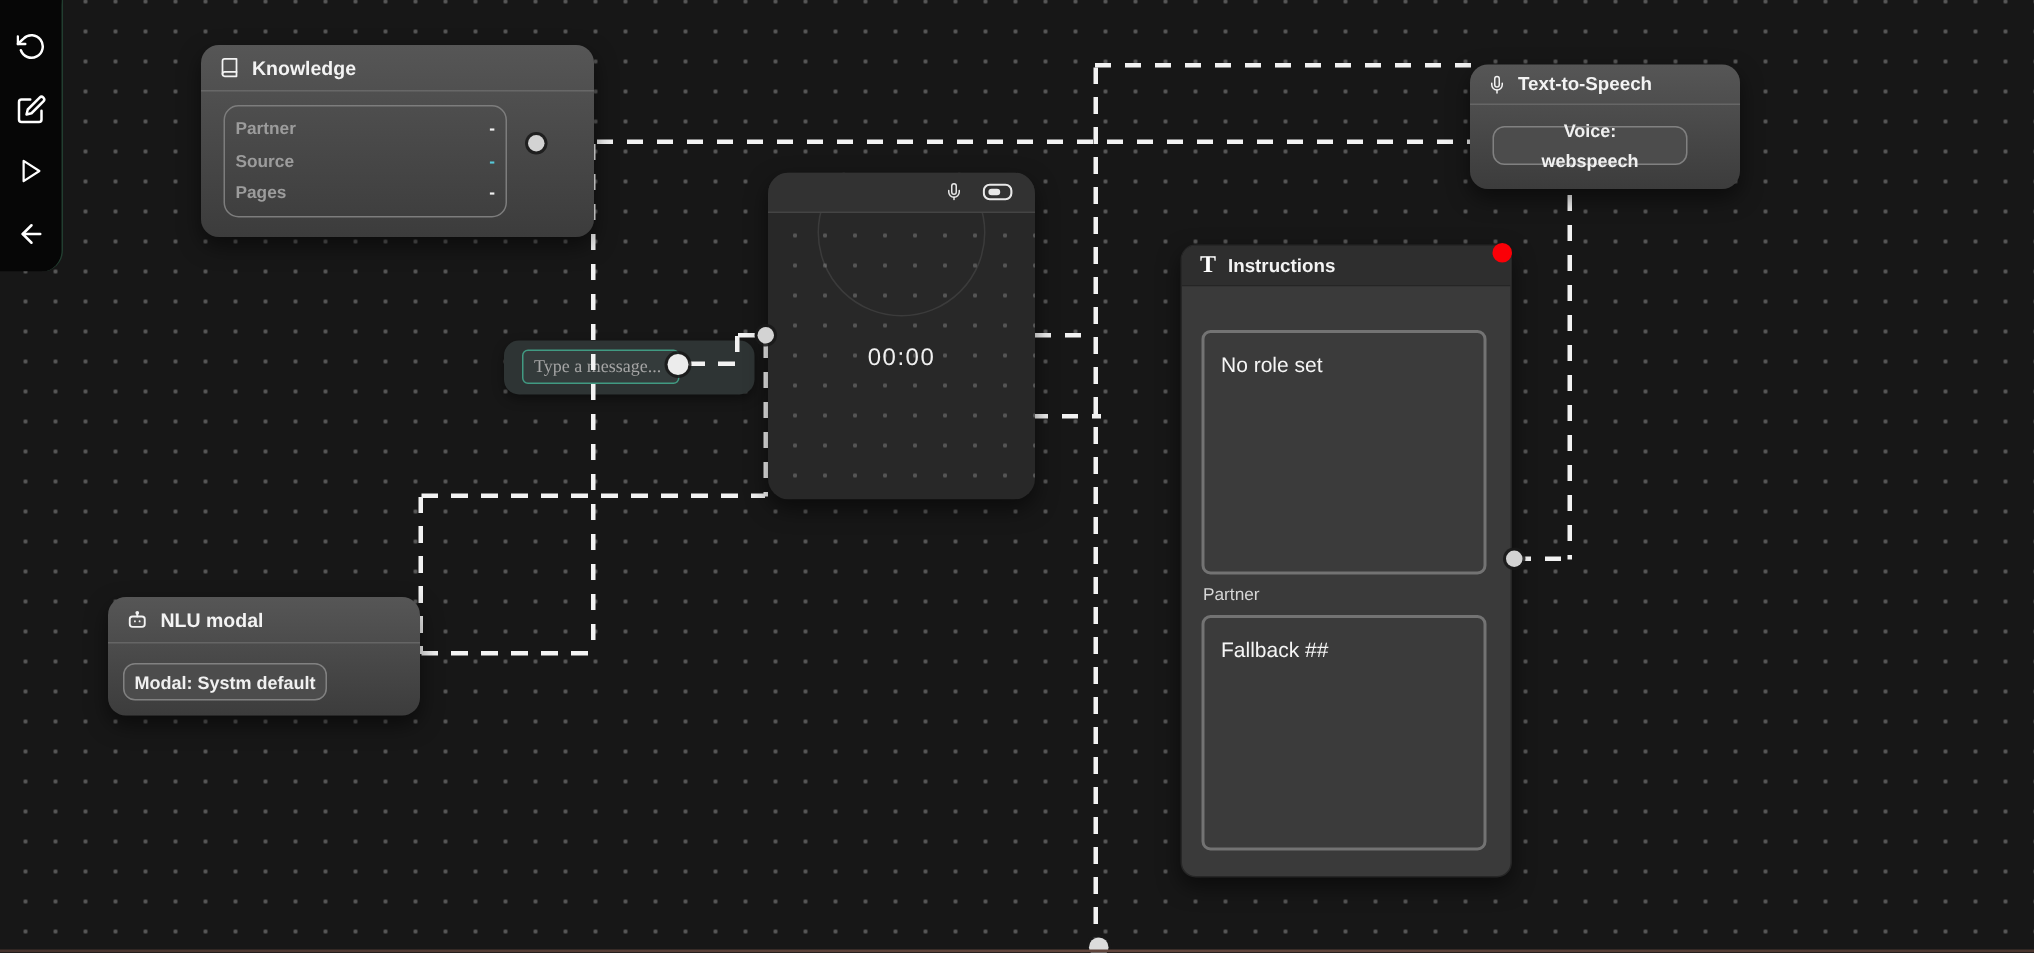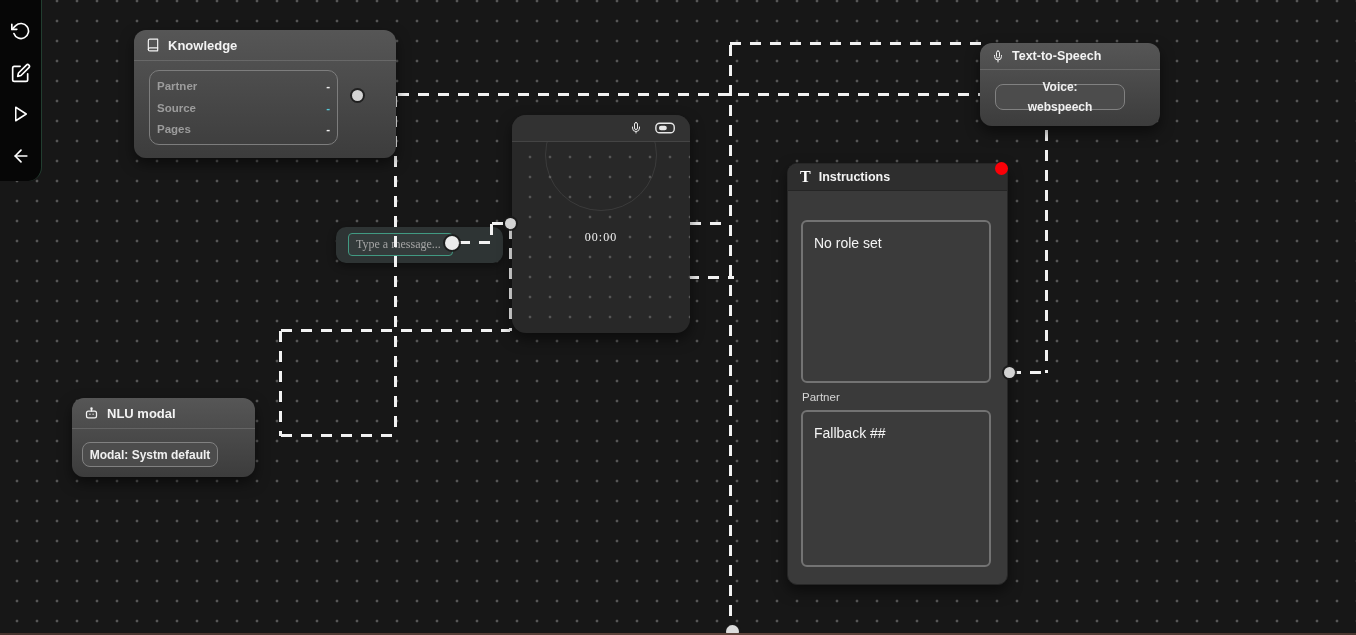--- a/index.html
+++ b/index.html
@@ -59,21 +59,21 @@
   .phone { left:512px; top:115px; width:178px; height:218px; border-radius:14px;
            background-color:#282828; overflow:hidden;
            background-image:radial-gradient(circle, rgba(160,160,160,.38) 1.2px, transparent 1.7px);
            background-size:20px 20px; background-position:8px 12px; }
   .phone-top { position:relative; z-index:2; height:27px; background:#323232;
                border-bottom:1px solid rgba(255,255,255,.09);
                display:flex; align-items:center; justify-content:flex-end; gap:13px; padding:0 14px; }
   .phone-circle { position:absolute; left:33px; top:-16px; width:112px; height:112px;
                   border:1px solid rgba(255,255,255,.09); border-radius:50%; z-index:1; }
   .timer { position:absolute; left:0; top:115px; width:100%; text-align:center; z-index:2;
-           font-family:Liberation Serif, serif; font-size:12px; letter-spacing:1px; color:#f0f0f0; }
+           font-family:Liberation Sans, sans-serif; font-size:16px; letter-spacing:1px; color:#f0f0f0; }
   .talk-btn { position:absolute; left:29px; top:134px; width:121px; height:31px; z-index:2;
               background:#17b377; border:none; border-radius:16px; cursor:pointer;
               display:flex; align-items:center; justify-content:center; gap:7px;
               color:#fff; font-weight:bold; font-size:13px; font-family:"Liberation Sans",sans-serif; }
   
   .tts { left:980px; top:43px; width:180px; height:83px; }
   .tts .node-header { height:27px; font-size:12.5px; }
   .tts .pill { position:absolute; left:15px; top:41px; width:130px; height:26px; cursor:pointer; }
   
   .ins { left:787px; top:163px; width:221px; height:422px; border-radius:10px;
@@ -81,21 +81,21 @@
   .ins .node-header { height:27px; background:#2e2e2e; border-radius:9px 9px 0 0;
                       font-size:12.5px; border-bottom:1px solid #252525; }
   .ins-ticon { font-family:"Liberation Serif", serif; font-size:16px; font-weight:bold; color:#fff; }
   .ins-label { position:absolute; left:14px; font-size:11.5px; color:#d6d6d6; }
   .ins-area { position:absolute; left:13px; width:190px; border:2px solid #737373;
               border-radius:6px; background:#3b3b3b; padding:13px 11px;
               font-size:14px; color:#f5f5f5; cursor:text; }
   .red-dot { position:absolute; left:207px; top:-2px; width:13px; height:13px;
              border-radius:50%; background:#fb0007; z-index:6; }
   
-  .nlu { left:72px; top:398px; width:183px; height:79px; }
+  .nlu { left:72px; top:398px; width:208px; height:79px; }
   .nlu .node-header { height:31px; }
   .nlu .pill { position:absolute; left:10px; top:44px; width:136px; height:25px; cursor:pointer; }
   
   .bottom-line { position:absolute; left:0; bottom:0; width:100%; height:2px;
                  background:linear-gradient(90deg,#46332d,#61453c 55%,#4a362f); z-index:8; }
   svg { display:block; }
 </style>
 </head>
 <body>
 

